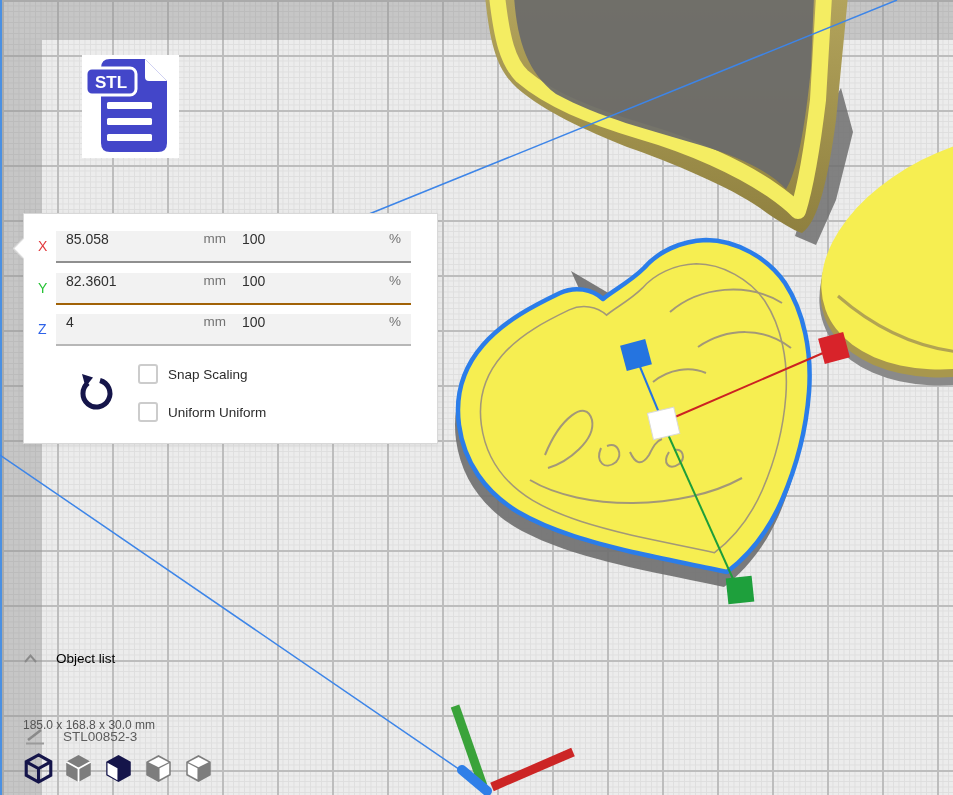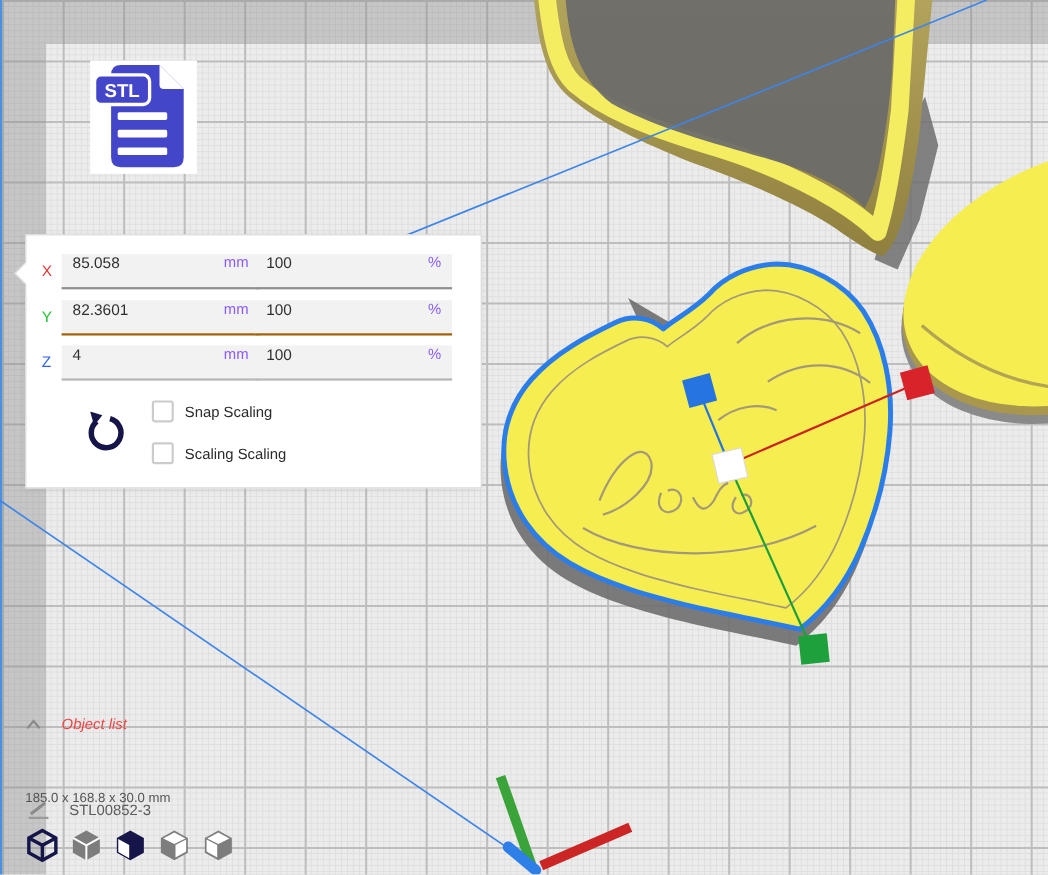--- a/index.html
+++ b/index.html
@@ -63,34 +63,34 @@
   .field{
     position:absolute;top:0;height:32px;background:#f2f2f2;box-sizing:border-box;
     display:flex;align-items:flex-start;justify-content:space-between;
     padding:0 10px;font-size:14px;color:#303030;
   }
   .field.value{left:32px;width:180px;}
   .field.percent{left:208px;width:179px;}
   .r0 .field{border-bottom:2px solid #8f8f8f;}
   .r1 .field{border-bottom:2px solid #a16207;gap:48px;}
   .r2 .field{border-bottom:2px solid #b7b7b7;}
-  .unit{color:#8b5cf6;font-size:13.5px;}
+  .unit{color:#737373;font-size:13.5px;}
   .reset-btn{position:absolute;left:52px;top:160px;width:40px;height:42px;cursor:pointer;background:none;border:none;padding:0;}
   .chk-row{position:absolute;left:114px;height:20px;display:flex;align-items:center;gap:10px;}
   .chk-row.c0{top:150px}.chk-row.c1{top:188px}
   .checkbox{
     width:20px;height:20px;background:#fff;border:2px solid #cccccc;border-radius:3px;
     box-sizing:border-box;flex:0 0 auto;
   }
   .chk-label{font-size:13.5px;color:#2b2b2b;}
 
   
   .objlist{position:absolute;left:0;top:640px;width:300px;height:155px;z-index:10;}
   .objlist-header{position:absolute;left:23px;top:11px;display:flex;align-items:center;gap:18px;}
-  .objlist-title{font-size:13.5px;color:#ef4444;font-style:italic;}
+  .objlist-title{font-size:13.5px;color:#000000;}
   .objlist-item{position:absolute;left:25px;top:44px;display:flex;align-items:center;gap:18px;margin-top:44px;}
   .objlist-name{font-size:13.5px;color:#5c5c5c;}
   .objlist-dims{position:absolute;left:23px;top:78px;font-size:12px;color:#545454;}
   .viewbar{position:absolute;left:23px;top:113px;display:flex;gap:9px;}
   .viewbtn{width:31px;height:31px;background:none;border:none;padding:0;cursor:pointer;}
 </style>
 </head>
 <body>
 
 <div class="scene">
@@ -245,21 +245,21 @@
       <polygon points="6,0 17,3.5 9.5,13" fill="#15154a"></polygon>
     </svg>
   </button>
 
   <div class="chk-row c0">
     <span class="checkbox"></span>
     <span class="chk-label">Snap Scaling</span>
   </div>
   <div class="chk-row c1">
     <span class="checkbox"></span>
-    <span class="chk-label">Scaling Scaling</span>
+    <span class="chk-label">Uniform Uniform</span>
   </div>
 </div>
 
 <div class="objlist">
   <div class="objlist-header">
     <svg width="15" height="11" viewBox="0 0 15 11">
       <polyline points="2,9 7.5,2.5 13,9" fill="none" stroke="#8a8a8a" stroke-width="2"></polyline>
     </svg>
     <span class="objlist-title">Object list</span>
   </div>

